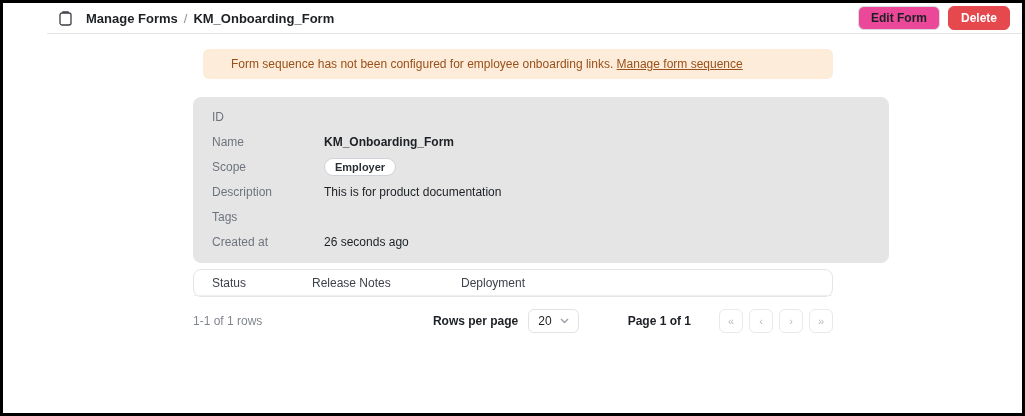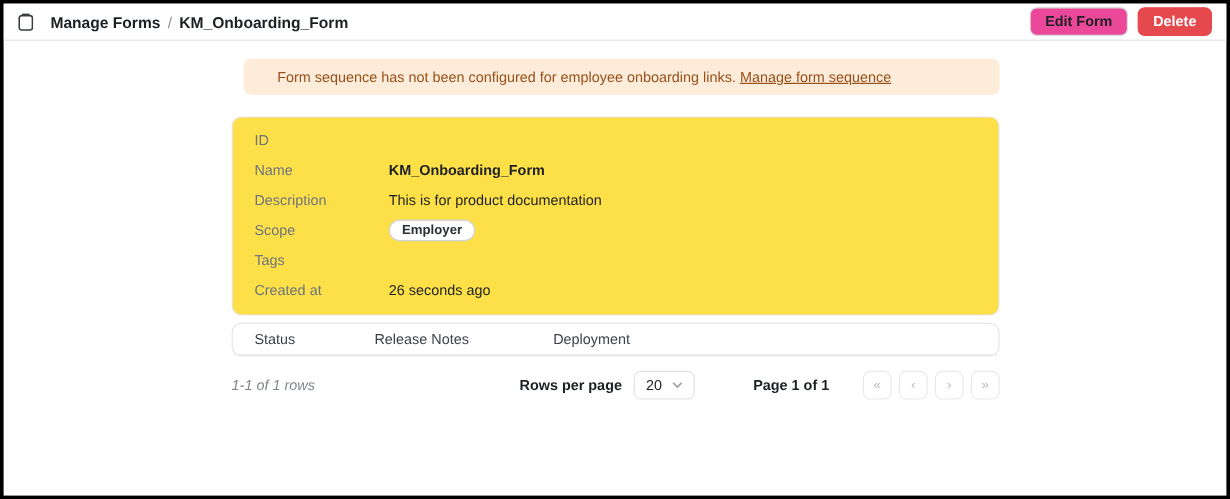--- a/index.html
+++ b/index.html
@@ -17,20 +17,21 @@
   }
 
   
   .topbar {
     height: 31px;
     display: flex;
     align-items: center;
     padding: 0 12px;
     border-bottom: 1px solid #e4e5e9;
     background: #ffffff;
+    margin-left: 44px;
   }
   .topbar .doc-icon { display: flex; align-items: center; margin-right: 14px; color: #3a3f45; }
   .breadcrumb { display: flex; align-items: center; gap: 6px; font-size: 13px; font-weight: bold; }
   .breadcrumb .sep { color: #8b8f98; font-weight: normal; }
   .topbar .spacer { flex: 1; }
   .btn {
     font-family: "Liberation Sans", sans-serif;
     font-size: 12px;
     font-weight: bold;
     border-radius: 6px;
@@ -52,24 +53,24 @@
     padding: 8px 28px;
     font-size: 12px;
     color: #99501a;
     line-height: 1.2;
   }
   .banner a { color: #99501a; text-decoration: underline; cursor: pointer; }
 
   
   .details-card {
     margin-top: 18px;
-    width: 640px;
+    width: 696px;
     border: 1px solid #e4e5e9;
     border-radius: 8px;
-    background: #fde047;
+    background: #e5e5e5;
     padding: 6px 0 8px 0;
   }
   .detail-row { display: flex; align-items: center; min-height: 25px; padding: 0 16px 0 18px; }
   .detail-label { width: 112px; flex: none; font-size: 12px; color: #6e747e; }
   .detail-value { font-size: 12px; color: #1c2024; }
   .detail-value.bold { font-weight: bold; }
   .detail-value.mono { font-family: "DejaVu Sans Mono", monospace; font-size: 10.5px; color: #5a5f68; }
   .pill {
     display: inline-block;
     border: 1px solid #cfd2d8;
@@ -116,21 +117,21 @@
   }
 
   
   .pagination {
     margin-top: 12px;
     width: 640px;
     display: flex;
     align-items: center;
     font-size: 12px;
   }
-  .range-text { color: #80858e; font-style: italic; }
+  .range-text { color: #80858e; }
   .pagination .grow { flex: 1; }
   .rpp-label { font-weight: bold; color: #1c2024; }
   .rpp-select {
     margin-left: 10px;
     display: inline-flex;
     align-items: center;
     gap: 8px;
     border: 1px solid #e0e2e7;
     border-radius: 6px;
     padding: 4px 9px;
@@ -184,26 +185,26 @@
 
     <div class="details-card">
       <div class="detail-row">
         <span class="detail-label">ID</span>
       </div>
       <div class="detail-row">
         <span class="detail-label">Name</span>
         <span class="detail-value bold">KM_Onboarding_Form</span>
       </div>
       <div class="detail-row">
+        <span class="detail-label">Scope</span>
+        <span class="pill">Employer</span>
+      </div>
+      <div class="detail-row">
         <span class="detail-label">Description</span>
         <span class="detail-value">This is for product documentation</span>
-      </div>
-      <div class="detail-row">
-        <span class="detail-label">Scope</span>
-        <span class="pill">Employer</span>
       </div>
       <div class="detail-row">
         <span class="detail-label">Tags</span>
         <span class="detail-value"></span>
       </div>
       <div class="detail-row">
         <span class="detail-label">Created at</span>
         <span class="detail-value">26 seconds ago</span>
       </div>
     </div>

